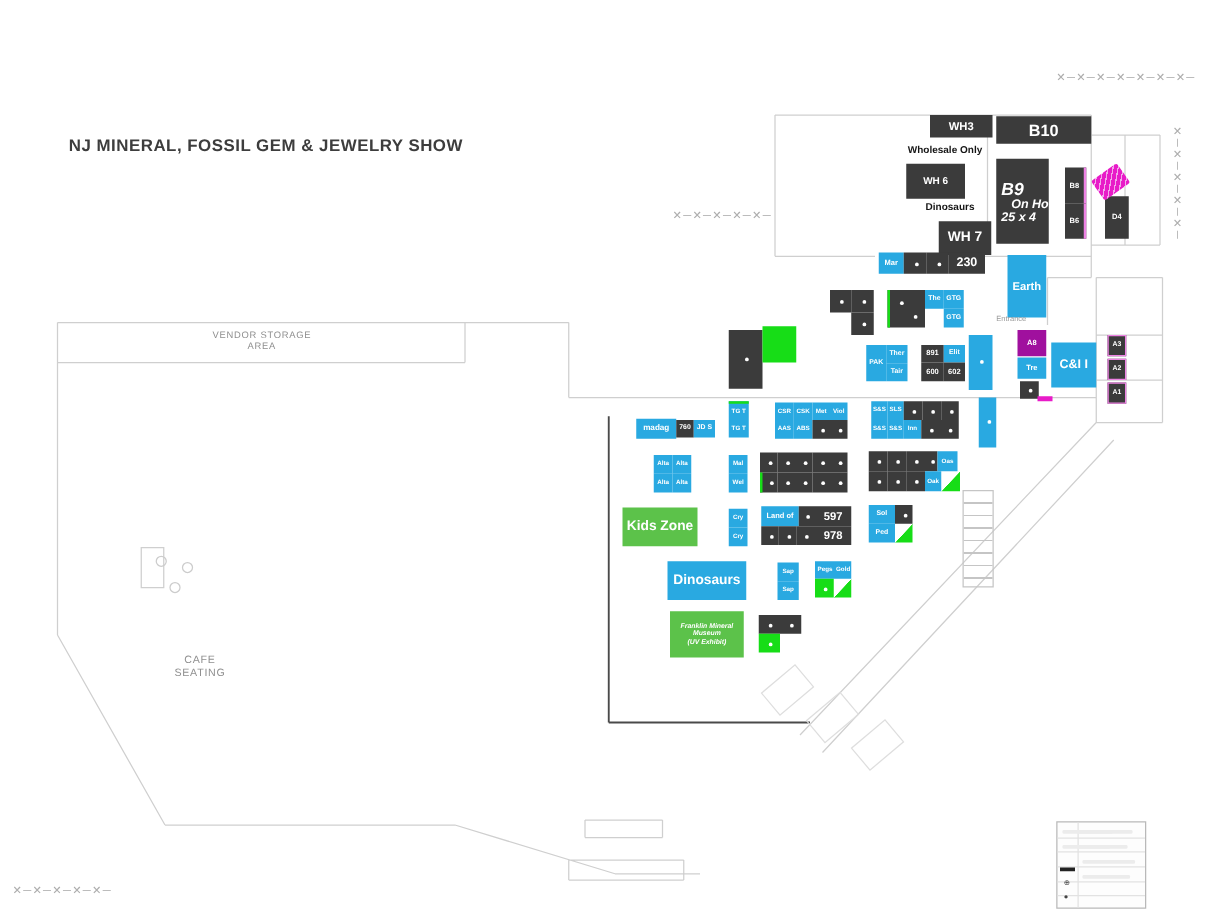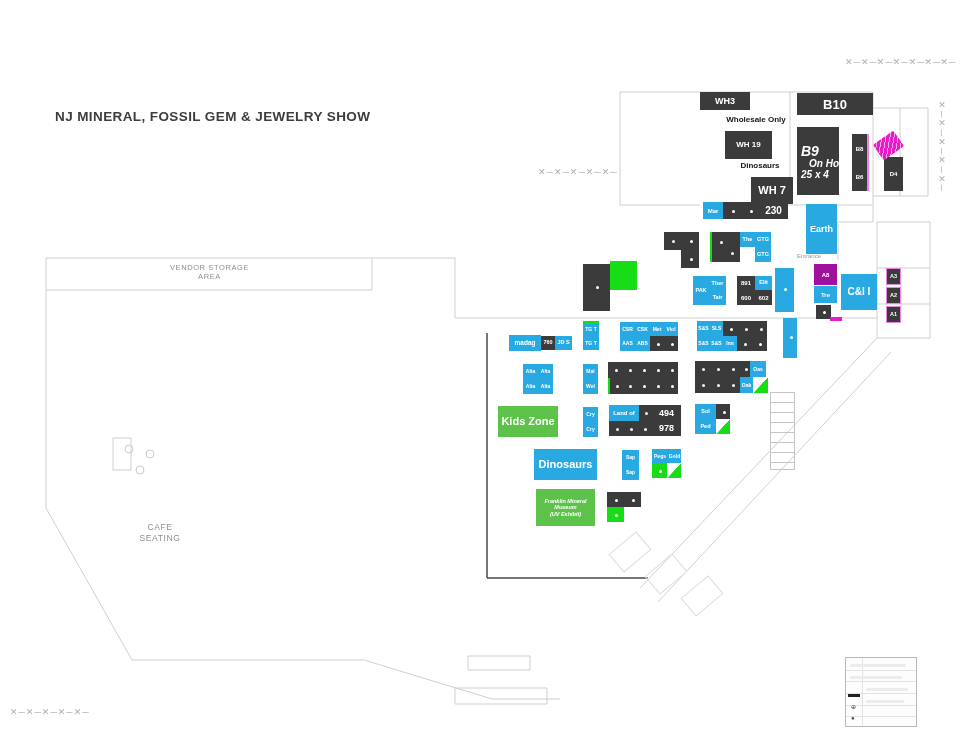--- a/index.html
+++ b/index.html
@@ -53,23 +53,23 @@
     </g>
   </svg>
 
   <div class="rot" style="left:612px;top:540px;width:34px;height:22px"></div>
   <div class="rot" style="left:648px;top:562px;width:34px;height:22px"></div>
   <div class="rot" style="left:684px;top:584px;width:34px;height:22px"></div>
   <div class="stairs"></div>
 
   <div class="t1">NJ MINERAL, FOSSIL GEM &amp; JEWELRY SHOW</div>
 
-<div class="booth" style="left: 700px; top: 92px; width: 50px; height: 18px; background: rgb(59, 59, 59); font-size: 9px;">WH3</div>
+<div class="booth" style="left: 744px; top: 92px; width: 50px; height: 18px; background: rgb(59, 59, 59); font-size: 9px;">WH3</div>
     <div class="booth" style="left: 797px; top: 93px; width: 76px; height: 22px; background: rgb(59, 59, 59); font-size: 13px;">B10</div>
-    <div class="booth" style="left: 725px; top: 131px; width: 47px; height: 28px; background: rgb(59, 59, 59); font-size: 8px;">WH 19</div>
+    <div class="booth" style="left: 725px; top: 131px; width: 47px; height: 28px; background: rgb(59, 59, 59); font-size: 8px;">WH 6</div>
     <div class="booth" style="left: 797px; top: 127px; width: 42px; height: 68px; background: rgb(59, 59, 59); flex-direction: column; justify-content: center; align-items: flex-start; padding-left: 4px;">
       <div class="ln" style="font-size: 14px; text-align: left; margin-top: 1px;">B9</div>
       <div class="ln" style="font-size: 10px; text-align: right; margin-top: 1px;">On Ho</div>
       <div class="ln" style="font-size: 10px; text-align: left; margin-top: 1px;">25 x 4</div>
     </div>
     <div class="booth" style="left: 751px; top: 177px; width: 42px; height: 27px; background: rgb(59, 59, 59); font-size: 11px;">WH 7</div>
     <div class="booth" style="left: 852px; top: 134px; width: 17px; height: 29px; background: rgb(59, 59, 59); border-right: 2px solid rgb(238, 130, 228); font-size: 6px;">B8</div>
     <div class="booth" style="left: 852px; top: 163px; width: 17px; height: 28px; background: rgb(59, 59, 59); border-right: 2px solid rgb(238, 130, 228); font-size: 6px;">B6</div>
     <div class="booth" style="left: 884px; top: 157px; width: 19px; height: 34px; background: rgb(59, 59, 59); font-size: 6px;">D4</div>
     <div class="booth" style="left: 876px; top: 136px; width: 25px; height: 19px; background: repeating-linear-gradient(135deg, rgb(232, 27, 200) 0px, rgb(232, 27, 200) 3px, rgb(242, 167, 234) 3px, rgb(242, 167, 234) 4px); transform: rotate(-35deg); border-radius: 2px;"></div>
@@ -222,21 +222,21 @@
     </div>
     <div class="booth" style="left: 740px; top: 377px; width: 13px; height: 16px; background: rgb(41, 169, 225); font-size: 5px;">Oak</div>
     <div class="booth" style="left: 753px; top: 377px; width: 15px; height: 16px; background: linear-gradient(to left top, rgb(23, 221, 23) 48%, transparent 50%);"></div>
     <div class="booth" style="left: 498px; top: 406px; width: 60px; height: 31px; background: rgb(92, 194, 74); font-size: 11px;">Kids Zone</div>
     <div class="booth" style="left: 583px; top: 407px; width: 15px; height: 15px; background: rgb(41, 169, 225); font-size: 5px;">Cry</div>
     <div class="booth" style="left: 583px; top: 422px; width: 15px; height: 15px; background: rgb(41, 169, 225); font-size: 5px;">Cry</div>
     <div class="booth" style="left: 609px; top: 405px; width: 30px; height: 16px; background: rgb(41, 169, 225); font-size: 6px;">Land of</div>
     <div class="booth" style="left: 639px; top: 405px; width: 13px; height: 16px; background: rgb(59, 59, 59);">
       <span class="bdot" style="left: 48%; top: 46%;"></span>
     </div>
-    <div class="booth" style="left: 652px; top: 405px; width: 29px; height: 16px; background: rgb(59, 59, 59); font-size: 9px;">494</div>
+    <div class="booth" style="left: 652px; top: 405px; width: 29px; height: 16px; background: rgb(59, 59, 59); font-size: 9px;">597</div>
     <div class="booth" style="left: 609px; top: 421px; width: 14px; height: 15px; background: rgb(59, 59, 59);">
       <span class="bdot" style="left: 48%; top: 46%;"></span>
     </div>
     <div class="booth" style="left: 623px; top: 421px; width: 14px; height: 15px; background: rgb(59, 59, 59);">
       <span class="bdot" style="left: 48%; top: 46%;"></span>
     </div>
     <div class="booth" style="left: 637px; top: 421px; width: 15px; height: 15px; background: rgb(59, 59, 59);">
       <span class="bdot" style="left: 48%; top: 46%;"></span>
     </div>
     <div class="booth" style="left: 652px; top: 421px; width: 29px; height: 15px; background: rgb(59, 59, 59); font-size: 9px;">978</div>

